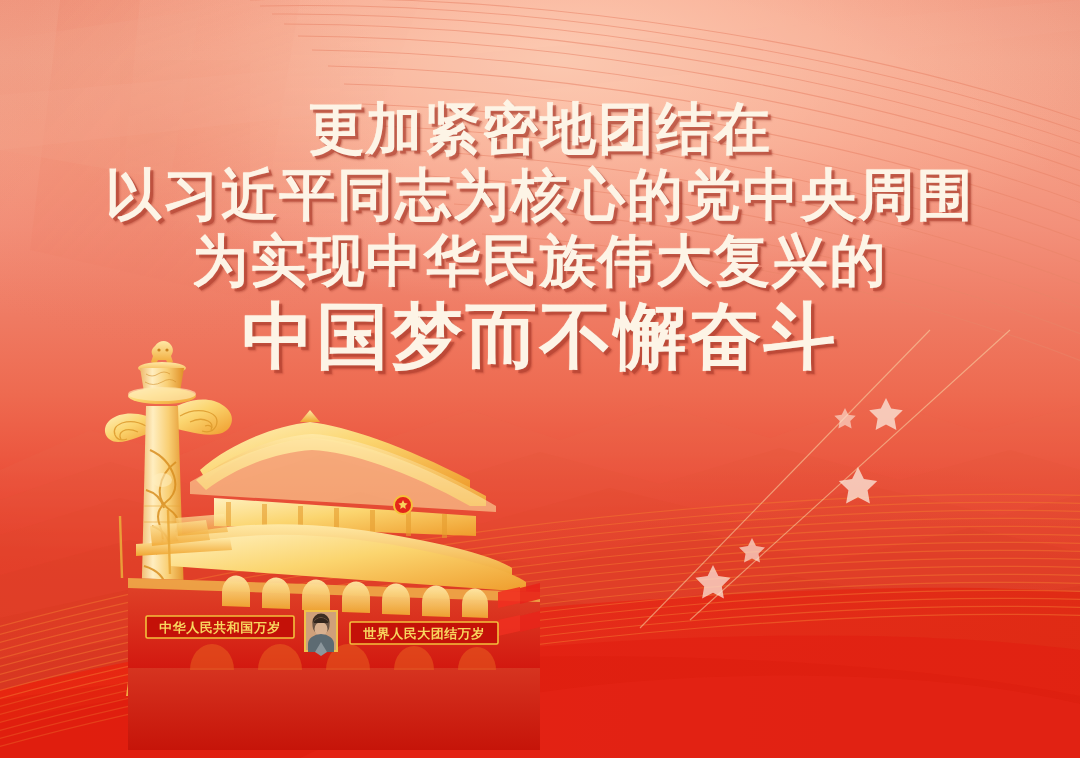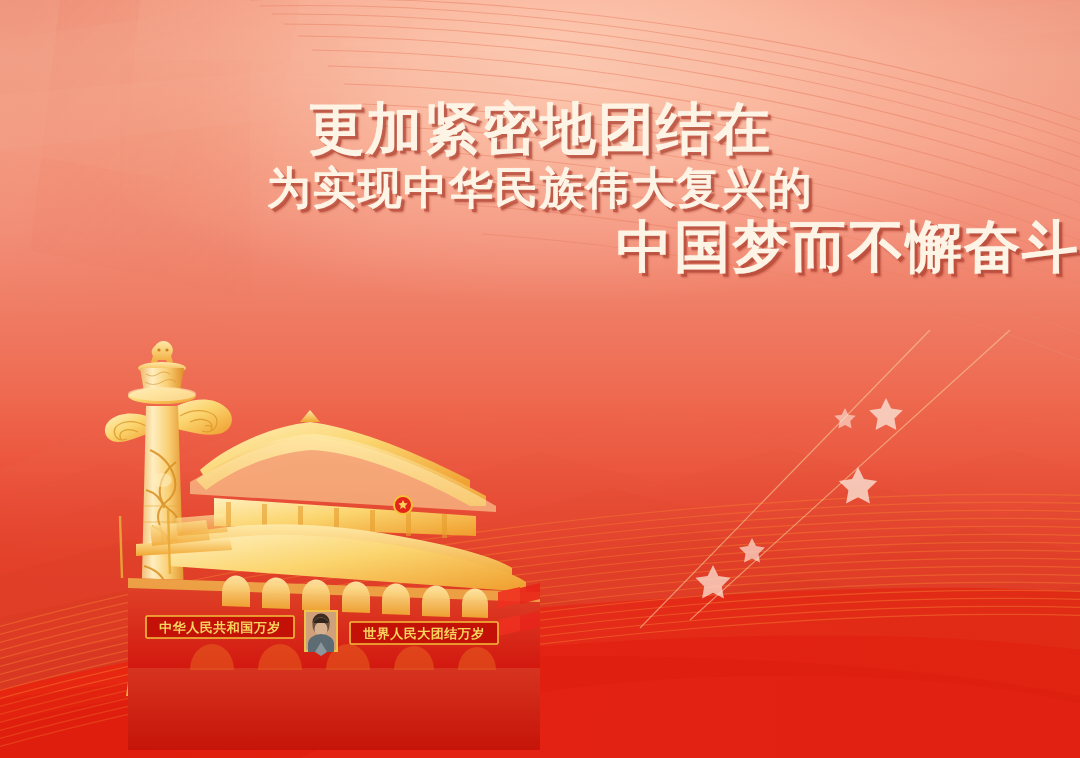--- a/index.html
+++ b/index.html
@@ -52,22 +52,22 @@
     letter-spacing:.035em;
     line-height:1.18;
     white-space:nowrap;
     text-shadow:
        3px 3px 0 rgba(176,62,45,.55),
        4px 4px 2px rgba(150,45,32,.38),
        0 0 1px rgba(253,244,230,.9);
   }
   .hl-1{font-size:56px;}
   .hl-2{font-size:56px;}
-  .hl-3{font-size:44px;}
-  .hl-4{font-size:56px;text-align:right;}
+  .hl-3{font-size:56px;}
+  .hl-4{font-size:72px;}
 
   
   #monument{
     position:absolute;left:0;bottom:8px;width:620px;height:420px;z-index:25;
   }
   #monument svg{display:block;width:100%;height:100%;}
 
   #ribbons{position:absolute;left:0;top:0;width:100%;height:100%;z-index:20;}
   #arcs{position:absolute;left:0;top:0;width:100%;height:100%;z-index:5;}
   #mountains{position:absolute;left:0;top:0;width:100%;height:100%;z-index:4;}
@@ -369,18 +369,19 @@
         <g>
           <rect x="350" y="292" width="148" height="22" rx="1.5" fill="#c41108" stroke="#f3c03c" stroke-width="1.6"></rect>
           <text x="424" y="308" text-anchor="middle" font-family="'Liberation Sans','DejaVu Sans',sans-serif" font-size="13" font-weight="700" fill="#f8d65e" letter-spacing="0.5">世界人民大团结万岁</text>
         </g>
       </g>
     </svg>
   </div>
 
   <div id="headline">
     <div class="hl-line hl-1">更加紧密地团结在</div>
+    <div class="hl-line hl-2">以习近平同志为核心的党中央周围</div>
     <div class="hl-line hl-3">为实现中华民族伟大复兴的</div>
     <div class="hl-line hl-4">中国梦而不懈奋斗</div>
   </div>
 
   <div class="layer vignette"></div>
 </div>
 
 </body></html>

